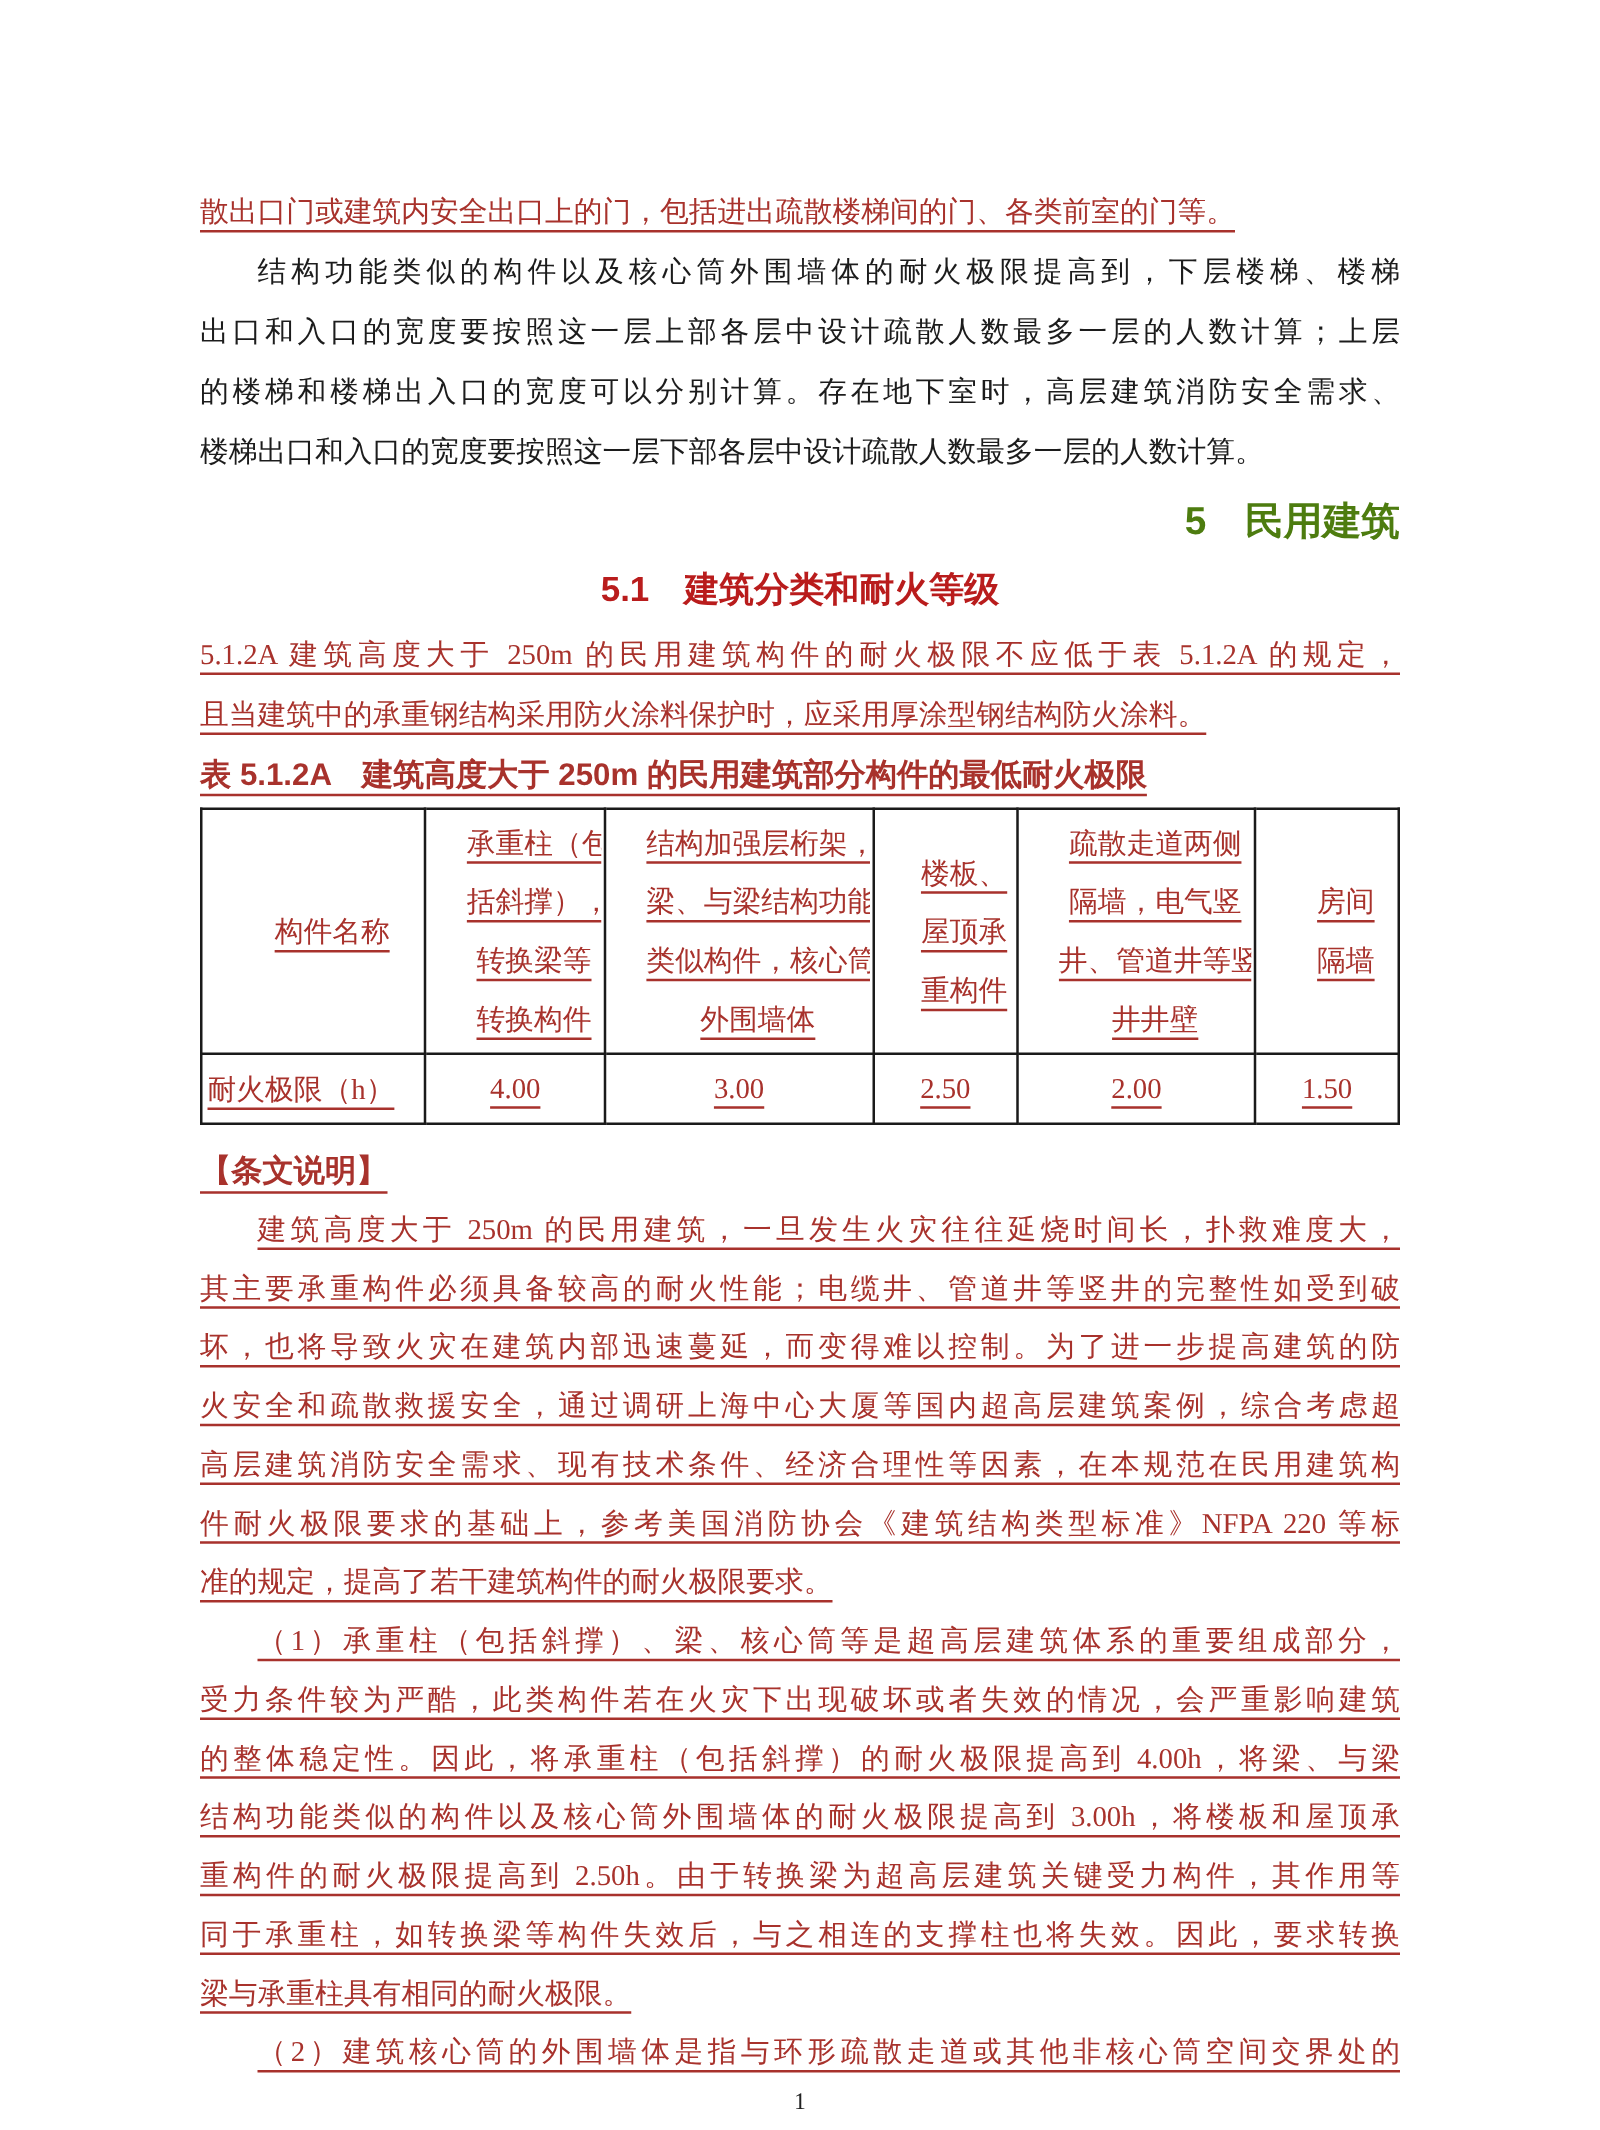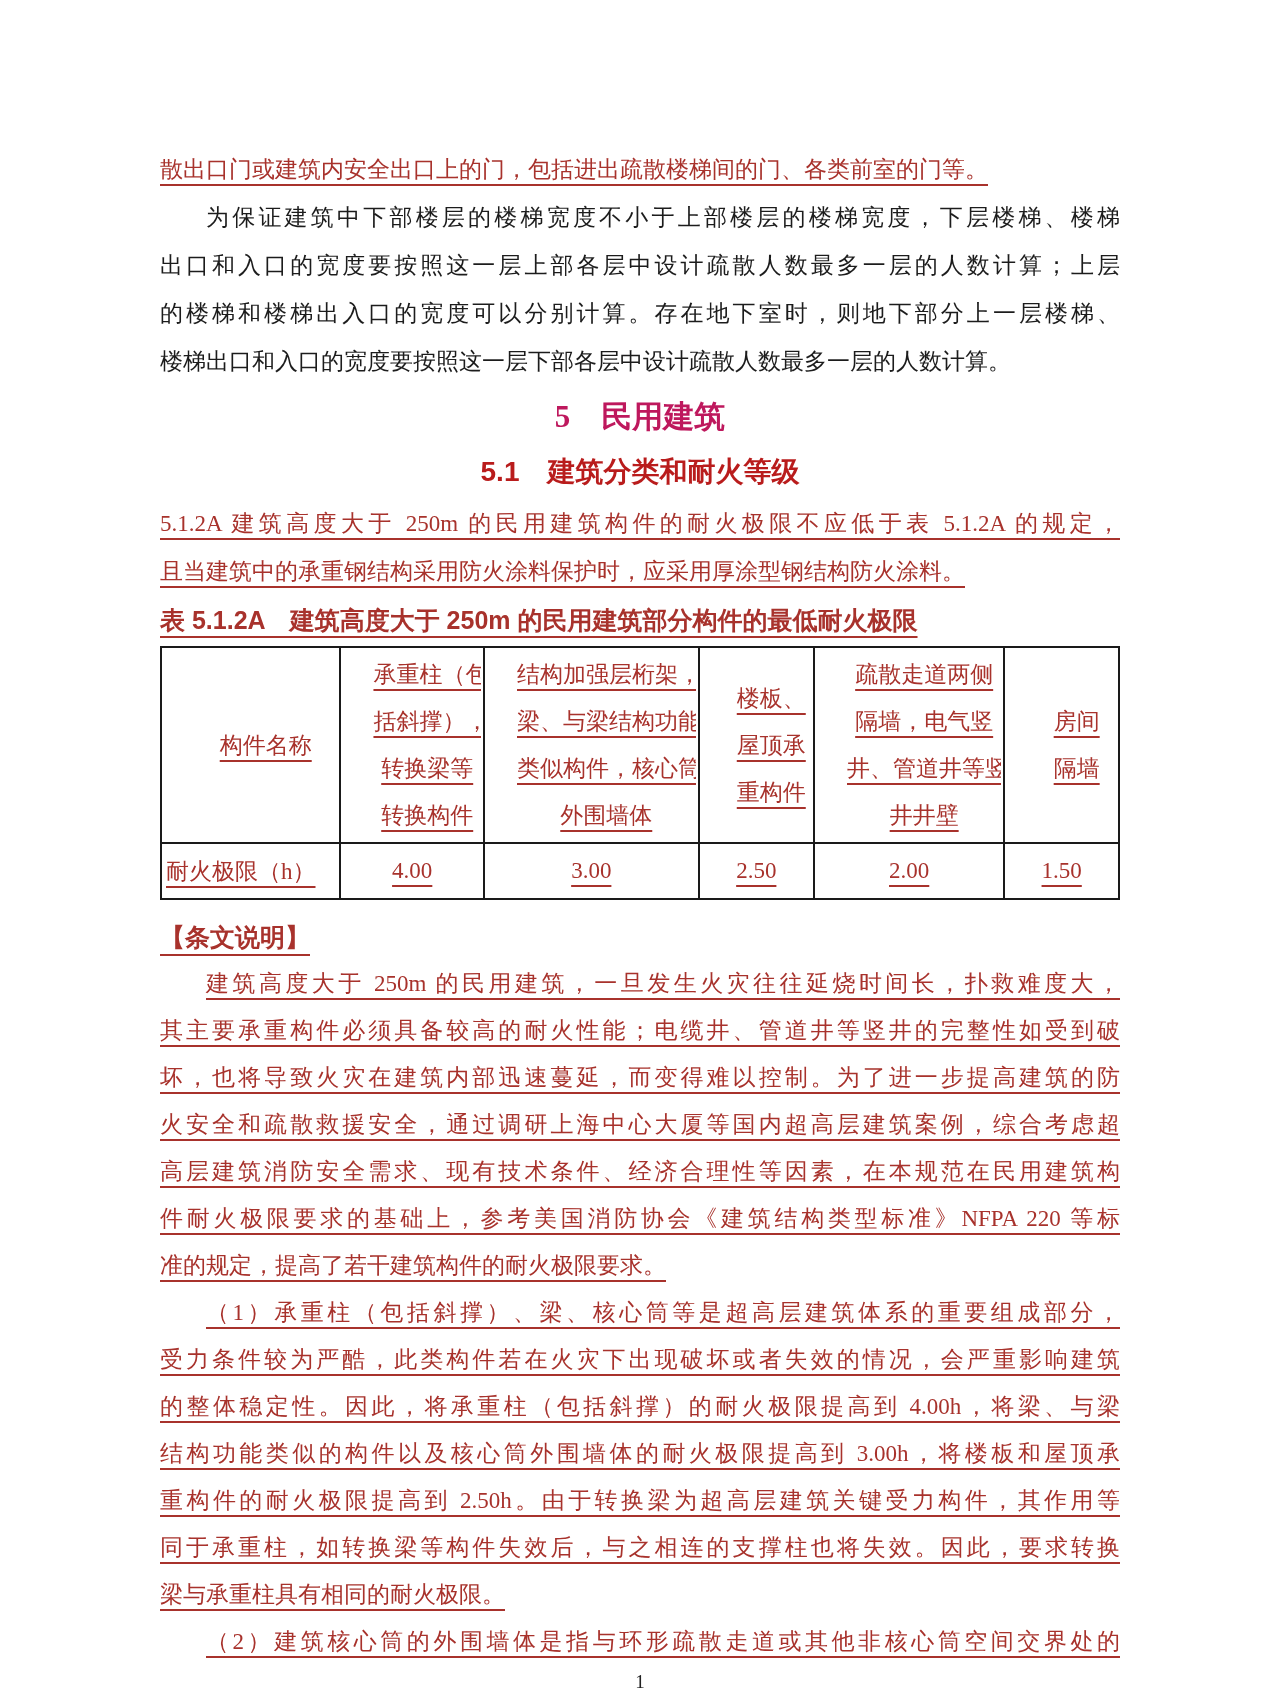--- a/index.html
+++ b/index.html
@@ -29,23 +29,23 @@
   .red{color:#a8322c;}
   .red .u{
     text-decoration:underline;
     text-decoration-thickness:2px;
     text-underline-offset:7px;
     text-decoration-color:#a8322c;
   }
   .black .u{text-decoration:none;}
   .indent-first .line:first-child{text-indent:2em;}
   .h-chapter{
-    font-family:Liberation Serif, serif;
+    font-family:Liberation Sans, sans-serif;
     font-weight:bold;font-size:31px;line-height:50px;
-    text-align:center;color:#be185d;margin:6px 0 0 0;
+    text-align:right;color:#4d7c0f;margin:6px 0 0 0;
   }
   .h-section{
     font-family:"Liberation Sans","DejaVu Sans",sans-serif;
     font-weight:bold;font-size:28px;line-height:48px;
     text-align:center;color:#b91c1c;margin:6px 0 0 0;
   }
   .clause{margin-top:4px;}
   .caption{
     font-family:"Liberation Sans","DejaVu Sans",sans-serif;
     font-weight:bold;font-size:25px;line-height:44px;
@@ -96,23 +96,23 @@
 </head>
 <body>
 
 <div class="page">
 
   <div class="red">
     <div class="line"><span class="u">散出口门或建筑内安全出口上的门，包括进出疏散楼梯间的门、各类前室的门等。</span></div>
   </div>
 
   <div class="black indent-first">
-      <div class="line fill"><span class="u">为保证建筑中下部楼层的楼梯宽度不小于上部楼层的楼梯宽度，下层楼梯、楼梯</span></div>
+      <div class="line fill"><span class="u">结构功能类似的构件以及核心筒外围墙体的耐火极限提高到，下层楼梯、楼梯</span></div>
       <div class="line fill"><span class="u">出口和入口的宽度要按照这一层上部各层中设计疏散人数最多一层的人数计算；上层</span></div>
-      <div class="line fill"><span class="u">的楼梯和楼梯出入口的宽度可以分别计算。存在地下室时，则地下部分上一层楼梯、</span></div>
+      <div class="line fill"><span class="u">的楼梯和楼梯出入口的宽度可以分别计算。存在地下室时，高层建筑消防安全需求、</span></div>
       <div class="line"><span class="u">楼梯出口和入口的宽度要按照这一层下部各层中设计疏散人数最多一层的人数计算。</span></div>
     </div>
 
   <div class="h-chapter">5　民用建筑</div>
   <div class="h-section">5.1　建筑分类和耐火等级</div>
 
   <div class="red clause">
       <div class="line fill"><span class="u">5.1.2A  建筑高度大于 250m 的民用建筑构件的耐火极限不应低于表 5.1.2A 的规定，</span></div>
       <div class="line"><span class="u">且当建筑中的承重钢结构采用防火涂料保护时，应采用厚涂型钢结构防火涂料。</span></div>
     </div>

